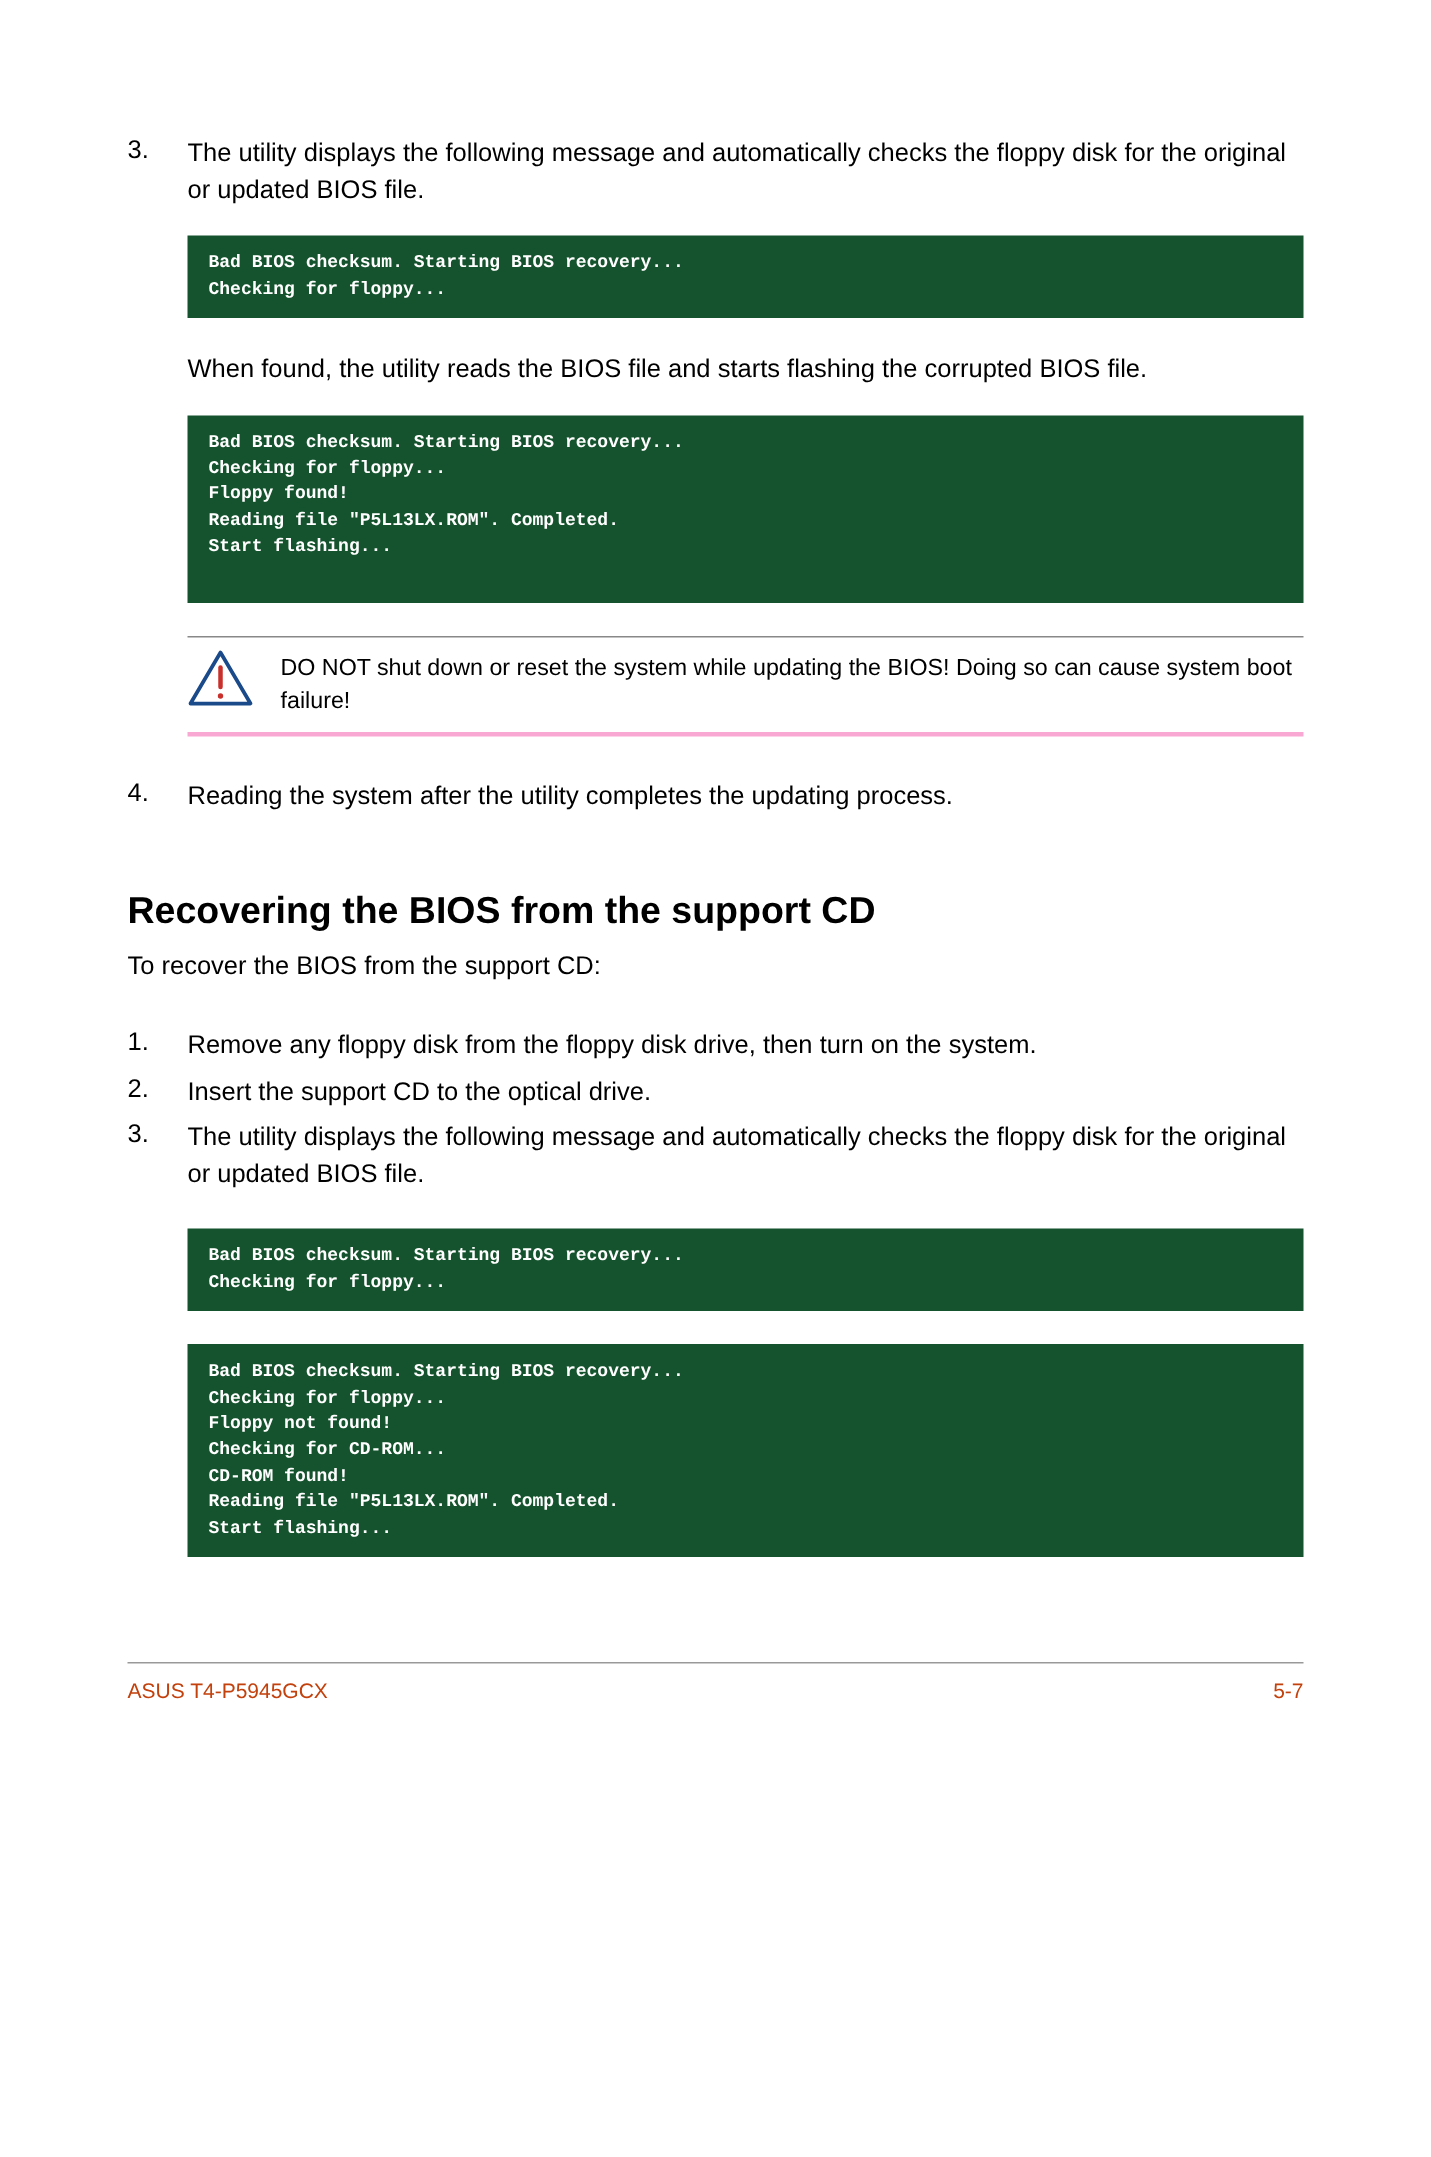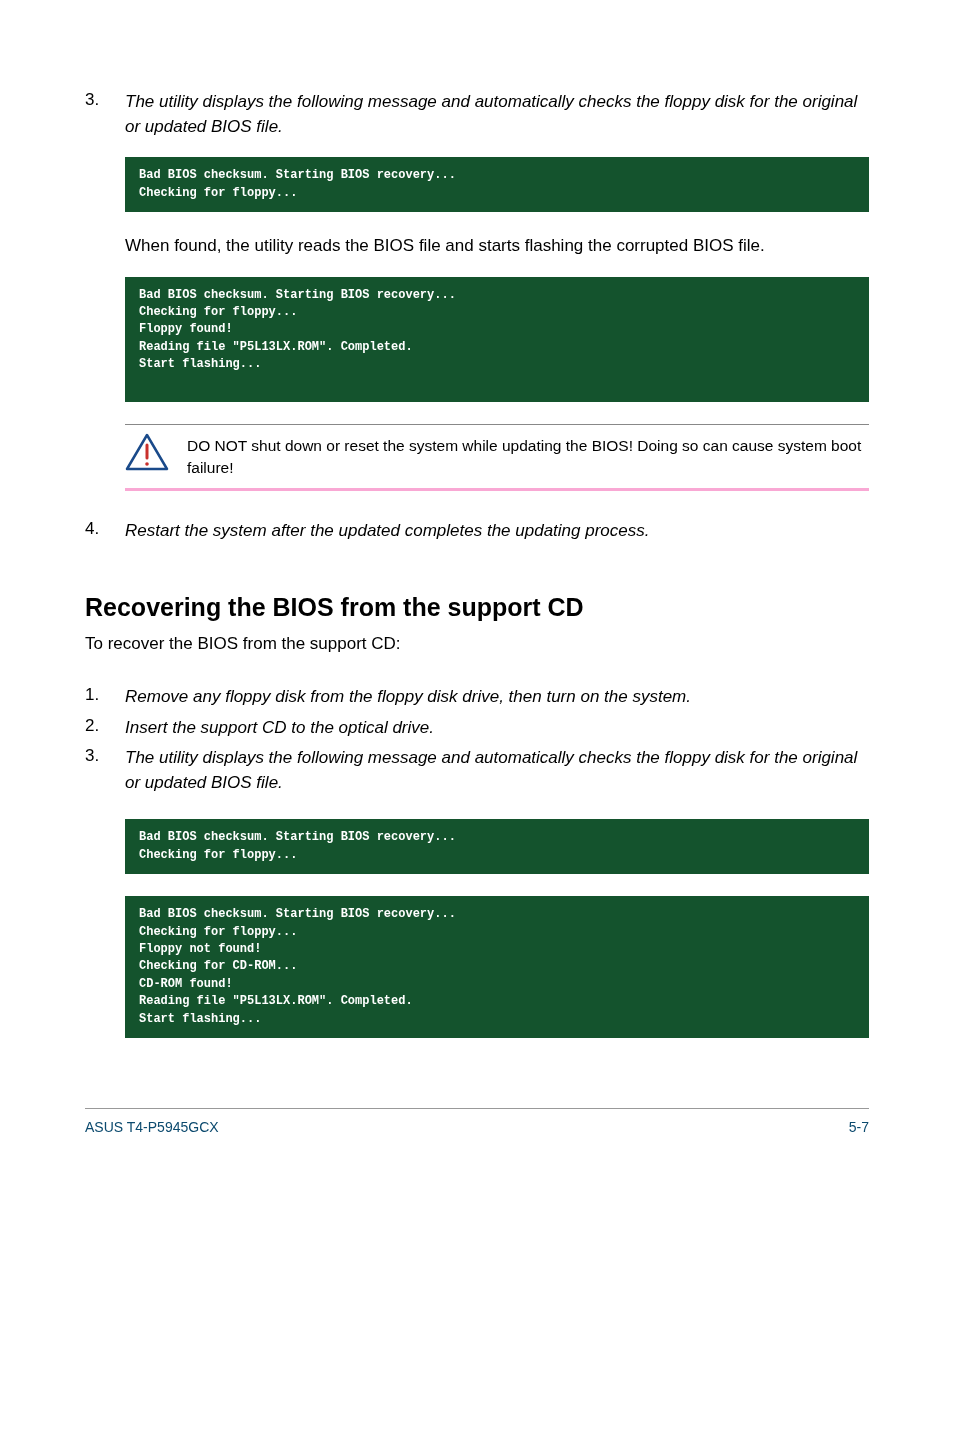--- a/index.html
+++ b/index.html
@@ -18,21 +18,20 @@
     margin-bottom: 18px;
   }
   .numbered-item .num {
     min-width: 40px;
     font-size: 17px;
   }
   .numbered-item .content {
     flex: 1;
     font-size: 17px;
     line-height: 1.45;
-    font-style: italic;
   }
   .terminal {
     background: #14532d;
     color: #fff;
     font-family: "Courier New", monospace;
     font-weight: bold;
     font-size: 12px;
     padding: 10px 14px;
     margin: 10px 0 22px 40px;
     line-height: 1.45;
@@ -77,21 +76,21 @@
     line-height: 1.45;
     margin-bottom: 28px;
   }
   .footer {
     display: flex;
     justify-content: space-between;
     border-top: 1px solid #999;
     padding-top: 10px;
     margin-top: 70px;
     font-size: 14px;
-    color: #0c4a6e;
+    color: #c2410c;
   }
 </style>
 </head>
 <body>
 
 <div class="page">
 
   <div class="numbered-item">
     <div class="num">3.</div>
     <div class="content">The utility displays the following message and automatically checks the floppy disk for the original or updated BIOS file.</div>
@@ -114,21 +113,21 @@
         <polygon points="22,2 42,36 2,36" fill="none" stroke="#1a4a8a" stroke-width="2.5" stroke-linejoin="round"></polygon>
         <line x1="22" y1="12" x2="22" y2="25" stroke="#c9302c" stroke-width="3" stroke-linecap="round"></line>
         <circle cx="22" cy="31" r="1.8" fill="#c9302c"></circle>
       </svg>
     </div>
     <div class="callout-text">DO NOT shut down or reset the system while updating the BIOS! Doing so can cause system boot failure!</div>
   </div>
 
   <div class="numbered-item">
     <div class="num">4.</div>
-    <div class="content">Restart the system after the updated completes the updating process.</div>
+    <div class="content">Reading the system after the utility completes the updating process.</div>
   </div>
 
   <div class="section-heading">Recovering the BIOS from the support CD</div>
 
   <div class="body-text">To recover the BIOS from the support CD:</div>
 
   <div class="numbered-item" style="margin-bottom:6px;">
     <div class="num">1.</div>
     <div class="content">Remove any floppy disk from the floppy disk drive, then turn on the system.</div>
   </div>

